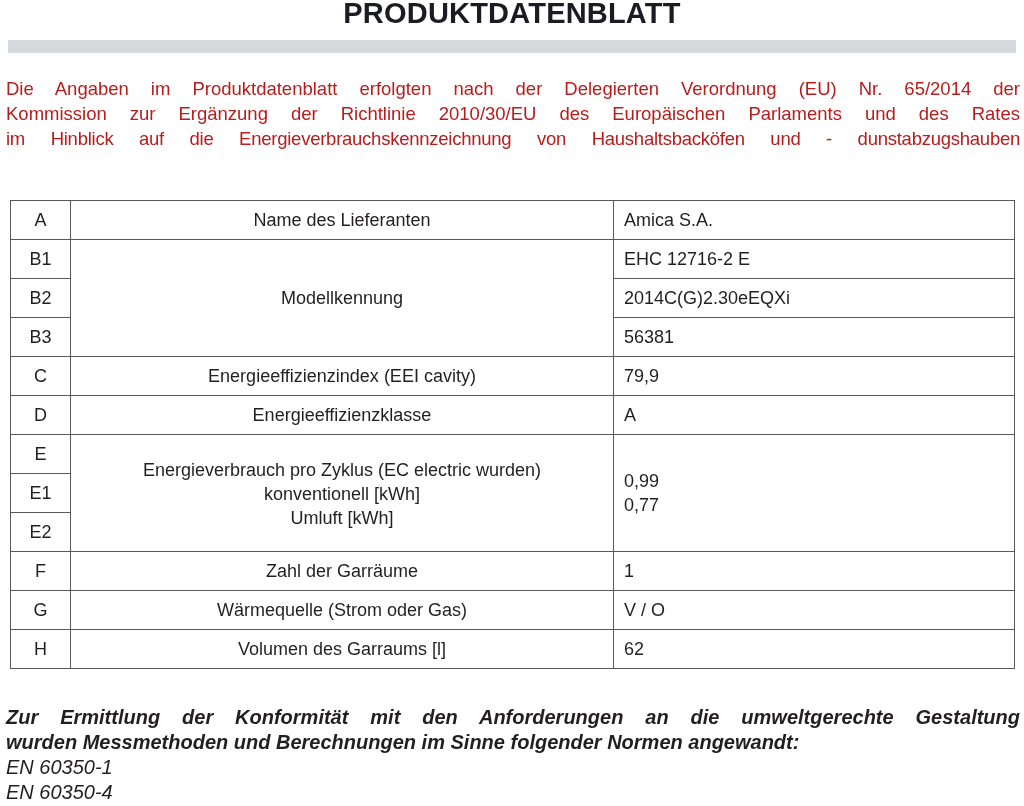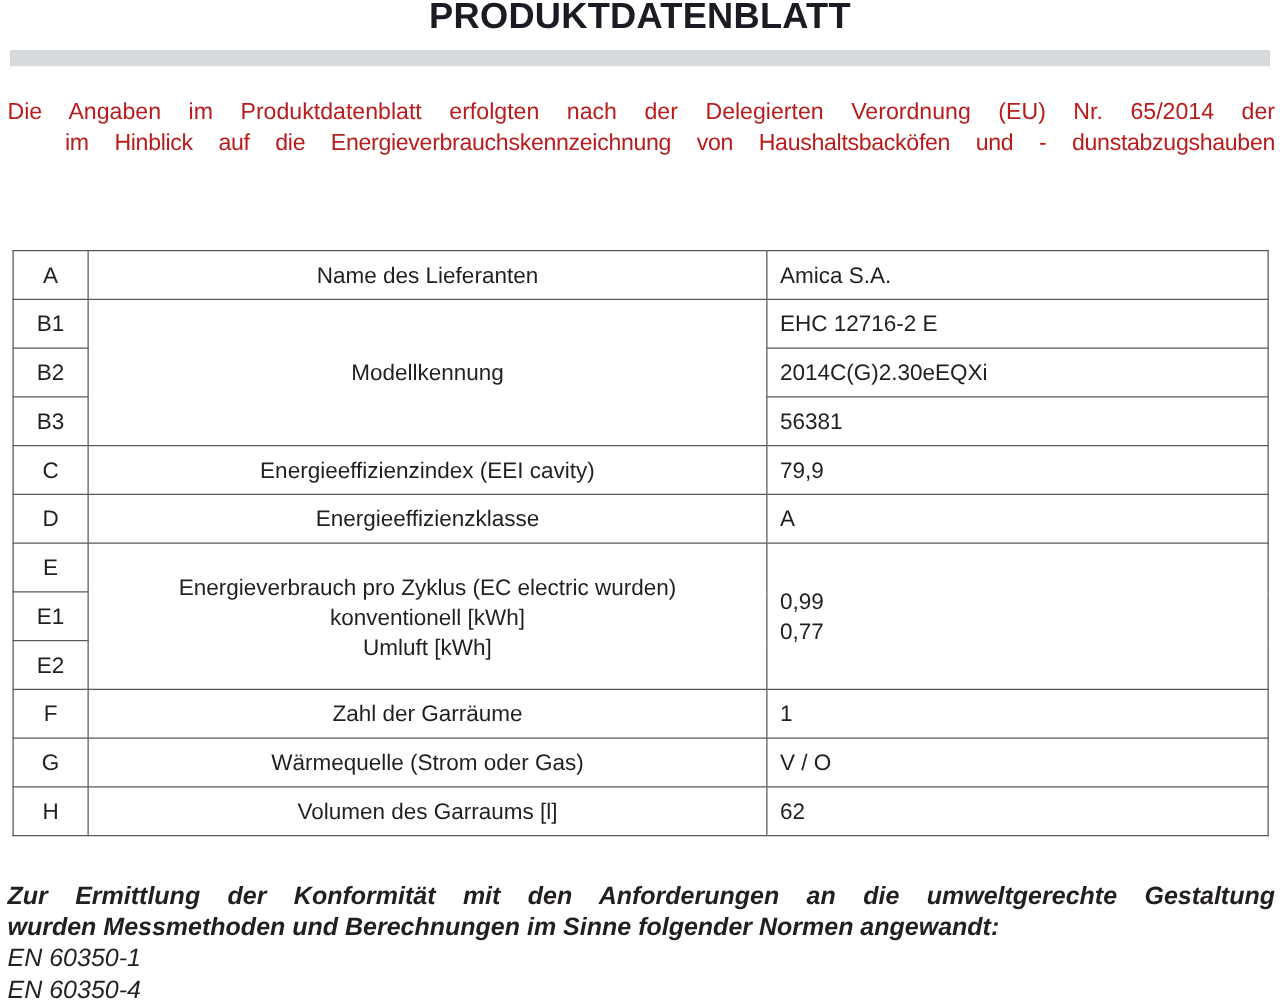--- a/index.html
+++ b/index.html
@@ -60,21 +60,20 @@
     color: #b91c1c;
   }
   .intro .ln {
     display: block;
     text-align: justify;
     text-align-last: justify;
     white-space: nowrap;
   }
   .intro .ln.squeeze {
     letter-spacing: -0.25px;
-    margin-left: 46px;
   }
 
   
   .spec-table {
     position: absolute;
     top: 200px;
     left: 10px;
     width: 1004px;
     border-collapse: collapse;
     table-layout: fixed;
@@ -137,20 +136,21 @@
 <body>
 
 <div class="page">
 
   <div class="doc-title">PRODUKTDATENBLATT</div>
 
   <div class="grey-rule"></div>
 
   <div class="intro">
     <span class="ln">Die Angaben im Produktdatenblatt erfolgten nach der Delegierten Verordnung (EU) Nr. 65/2014 der</span>
+    <span class="ln">Kommission zur Ergänzung der Richtlinie 2010/30/EU des Europäischen Parlaments und des Rates</span>
     <span class="ln squeeze">im Hinblick auf die Energieverbrauchskennzeichnung von Haushaltsbacköfen und - dunstabzugshauben</span>
   </div>
 
   <table class="spec-table">
     <colgroup>
       <col class="col-code">
       <col class="col-desc">
       <col class="col-value">
     </colgroup>
     <tbody>

